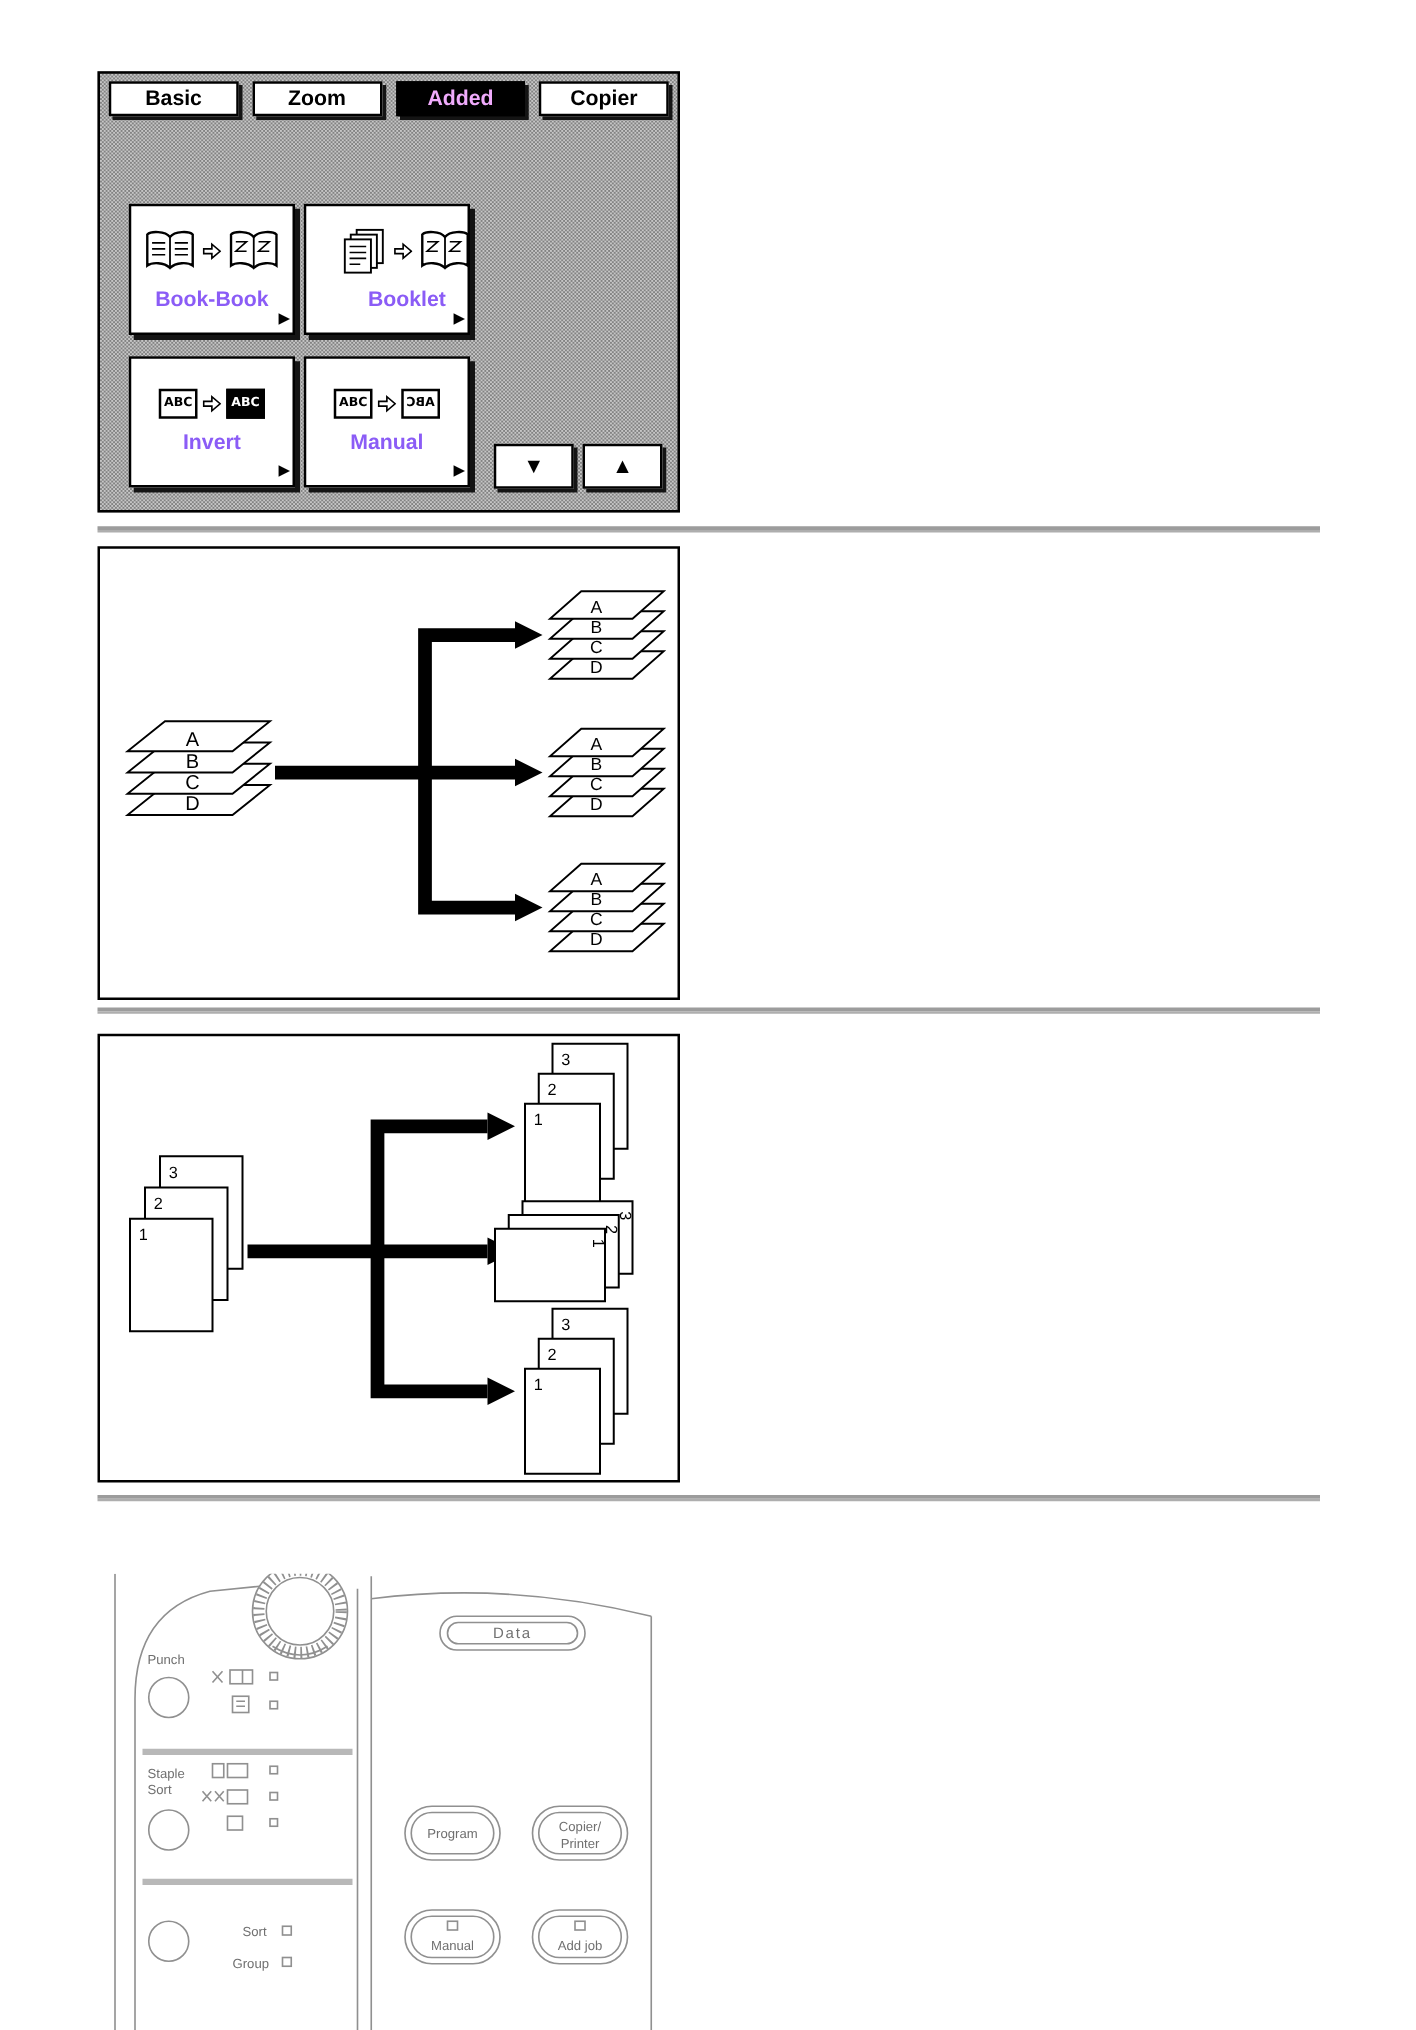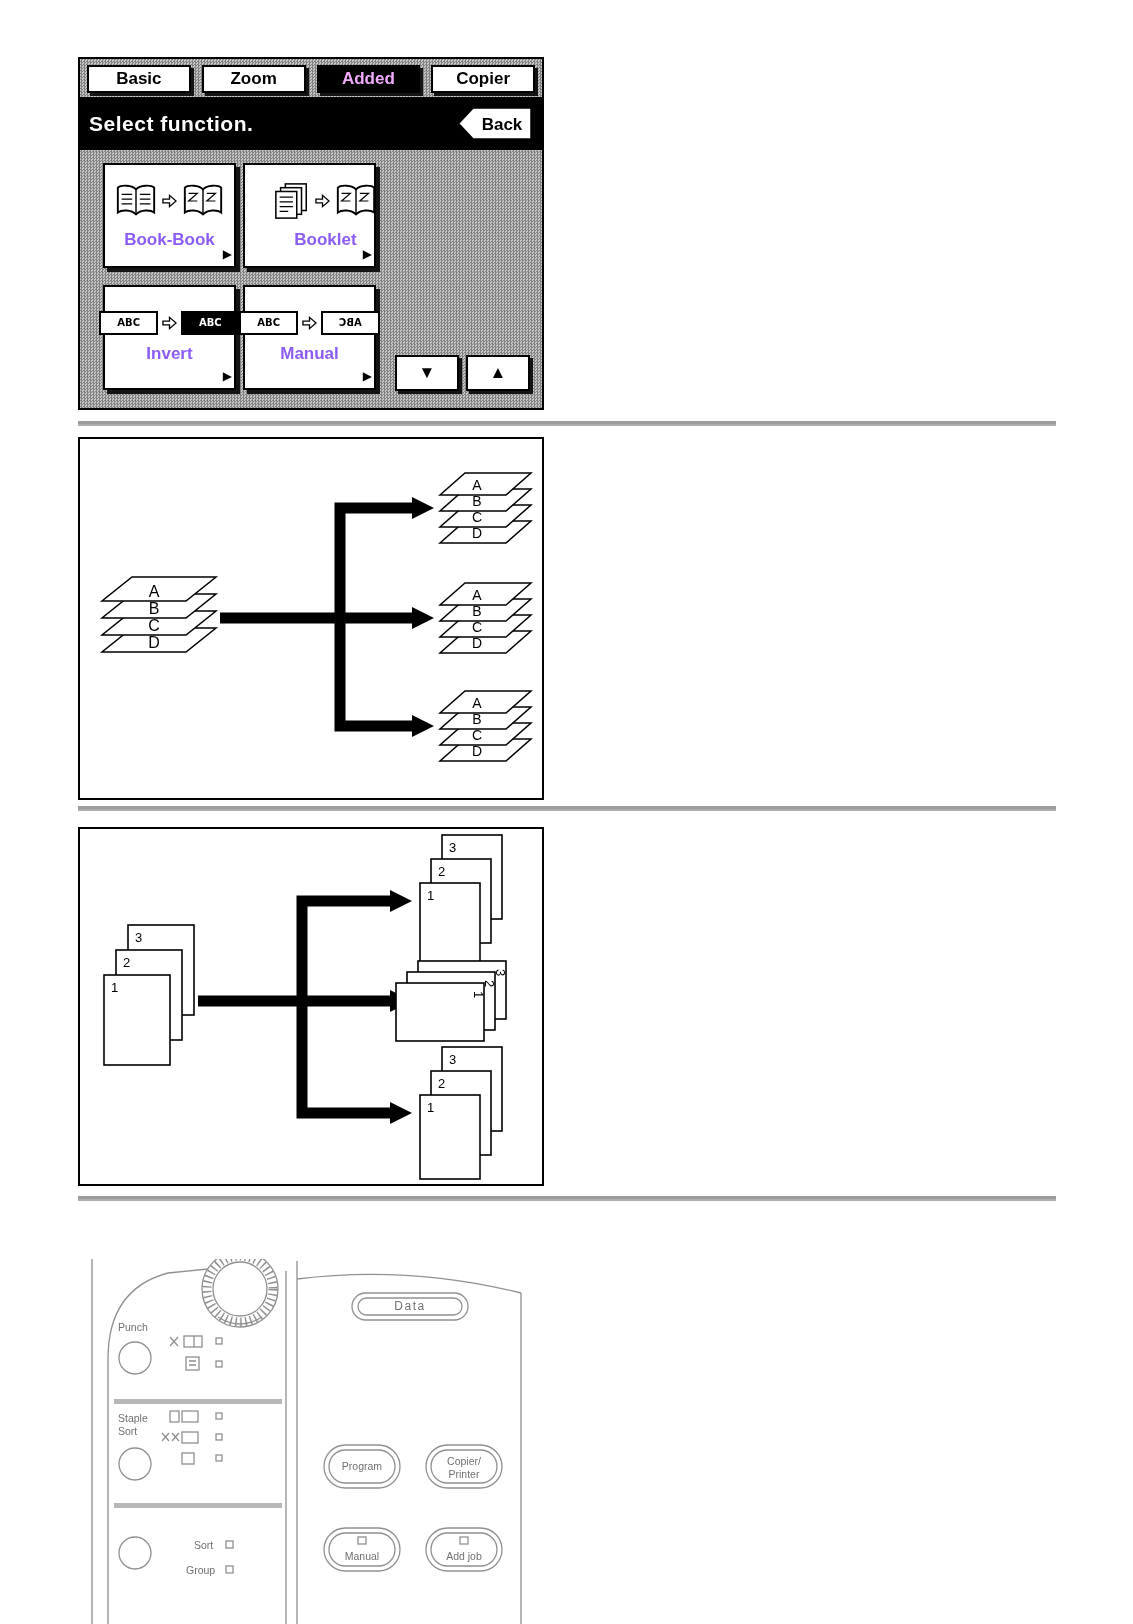--- a/index.html
+++ b/index.html
@@ -30,21 +30,21 @@
     position: absolute; width: 133px; height: 105px; background: #fff;
     border: 2px solid #000; box-shadow: 4px 4px 0 #141414;
     display: flex; flex-direction: column; align-items: center; justify-content: center; gap: 9px;
   }
   .func-label { font-weight: bold; font-size: 17px; color: #8b5cf6; }
   .icon-row { display: flex; align-items: center; gap: 4px; }
   .corner-arrow { position: absolute; right: 2px; bottom: 6px; font-size: 12px; line-height: 1; color: #000; }
 
   .abc-box {
     border: 2px solid #000; background: #fff; color: #000;
-    font: bold 10px "DejaVu Sans", sans-serif; padding: 5px 16px; line-height: 1; letter-spacing: 0;
+    font: bold 10px "DejaVu Sans", sans-serif; padding: 5px 2px; line-height: 1; letter-spacing: 0;
   }
   .abc-box.inv { background: #000; color: #fff; }
   .abc-box.mir span { display: inline-block; transform: scaleX(-1); }
 
   .scroll-btn {
     position: absolute; width: 64px; height: 36px; background: #fff; border: 2px solid #000;
     box-shadow: 3px 3px 0 #141414; display: flex; align-items: center; justify-content: center;
     font-size: 17px; color: #000;
   }
 
@@ -72,27 +72,20 @@
 
   <div class="screen">
 
     <div class="tabs">
       <div class="tab">Basic</div>
       <div class="tab">Zoom</div>
       <div class="tab active">Added</div>
       <div class="tab">Copier</div>
     </div>
 
-    <div class="statusbar">
-      <span class="status-text">Select function.</span>
-      <svg class="back-btn" width="78" height="37" viewBox="0 0 78 37">
-        <path d="M2 18.5 L17 2.5 H75.5 V34.5 H17 Z" fill="#fff" stroke="#000" stroke-width="2.5"></path>
-        <text class="back-text" x="46" y="25" text-anchor="middle">Back</text>
-      </svg>
-    </div>
 
     <div class="func-btn" style="left:23px; top:104px;">
       <div class="icon-row">
         <svg width="44" height="40" viewBox="0 0 46 40">
           <path d="M23 8 C19 3 7 3 4 6 L4 32 C8 29 18 29 23 34 C28 29 38 29 42 32 L42 6 C39 3 27 3 23 8 Z" fill="#fff" stroke="#000" stroke-width="2"></path>
           <line x1="23" y1="8" x2="23" y2="34" stroke="#000" stroke-width="1.5"></line>
           <path d="M8 13 h11 M8 18 h11 M8 23 h11 M27 13 h11 M27 18 h11 M27 23 h11" stroke="#000" stroke-width="1.3" fill="none"></path>
         </svg>
         <svg width="15" height="16" viewBox="0 0 16 16">
           <polygon points="1,6 8,6 8,2 15,8 8,14 8,10 1,10" fill="#fff" stroke="#000" stroke-width="1.4"></polygon>

